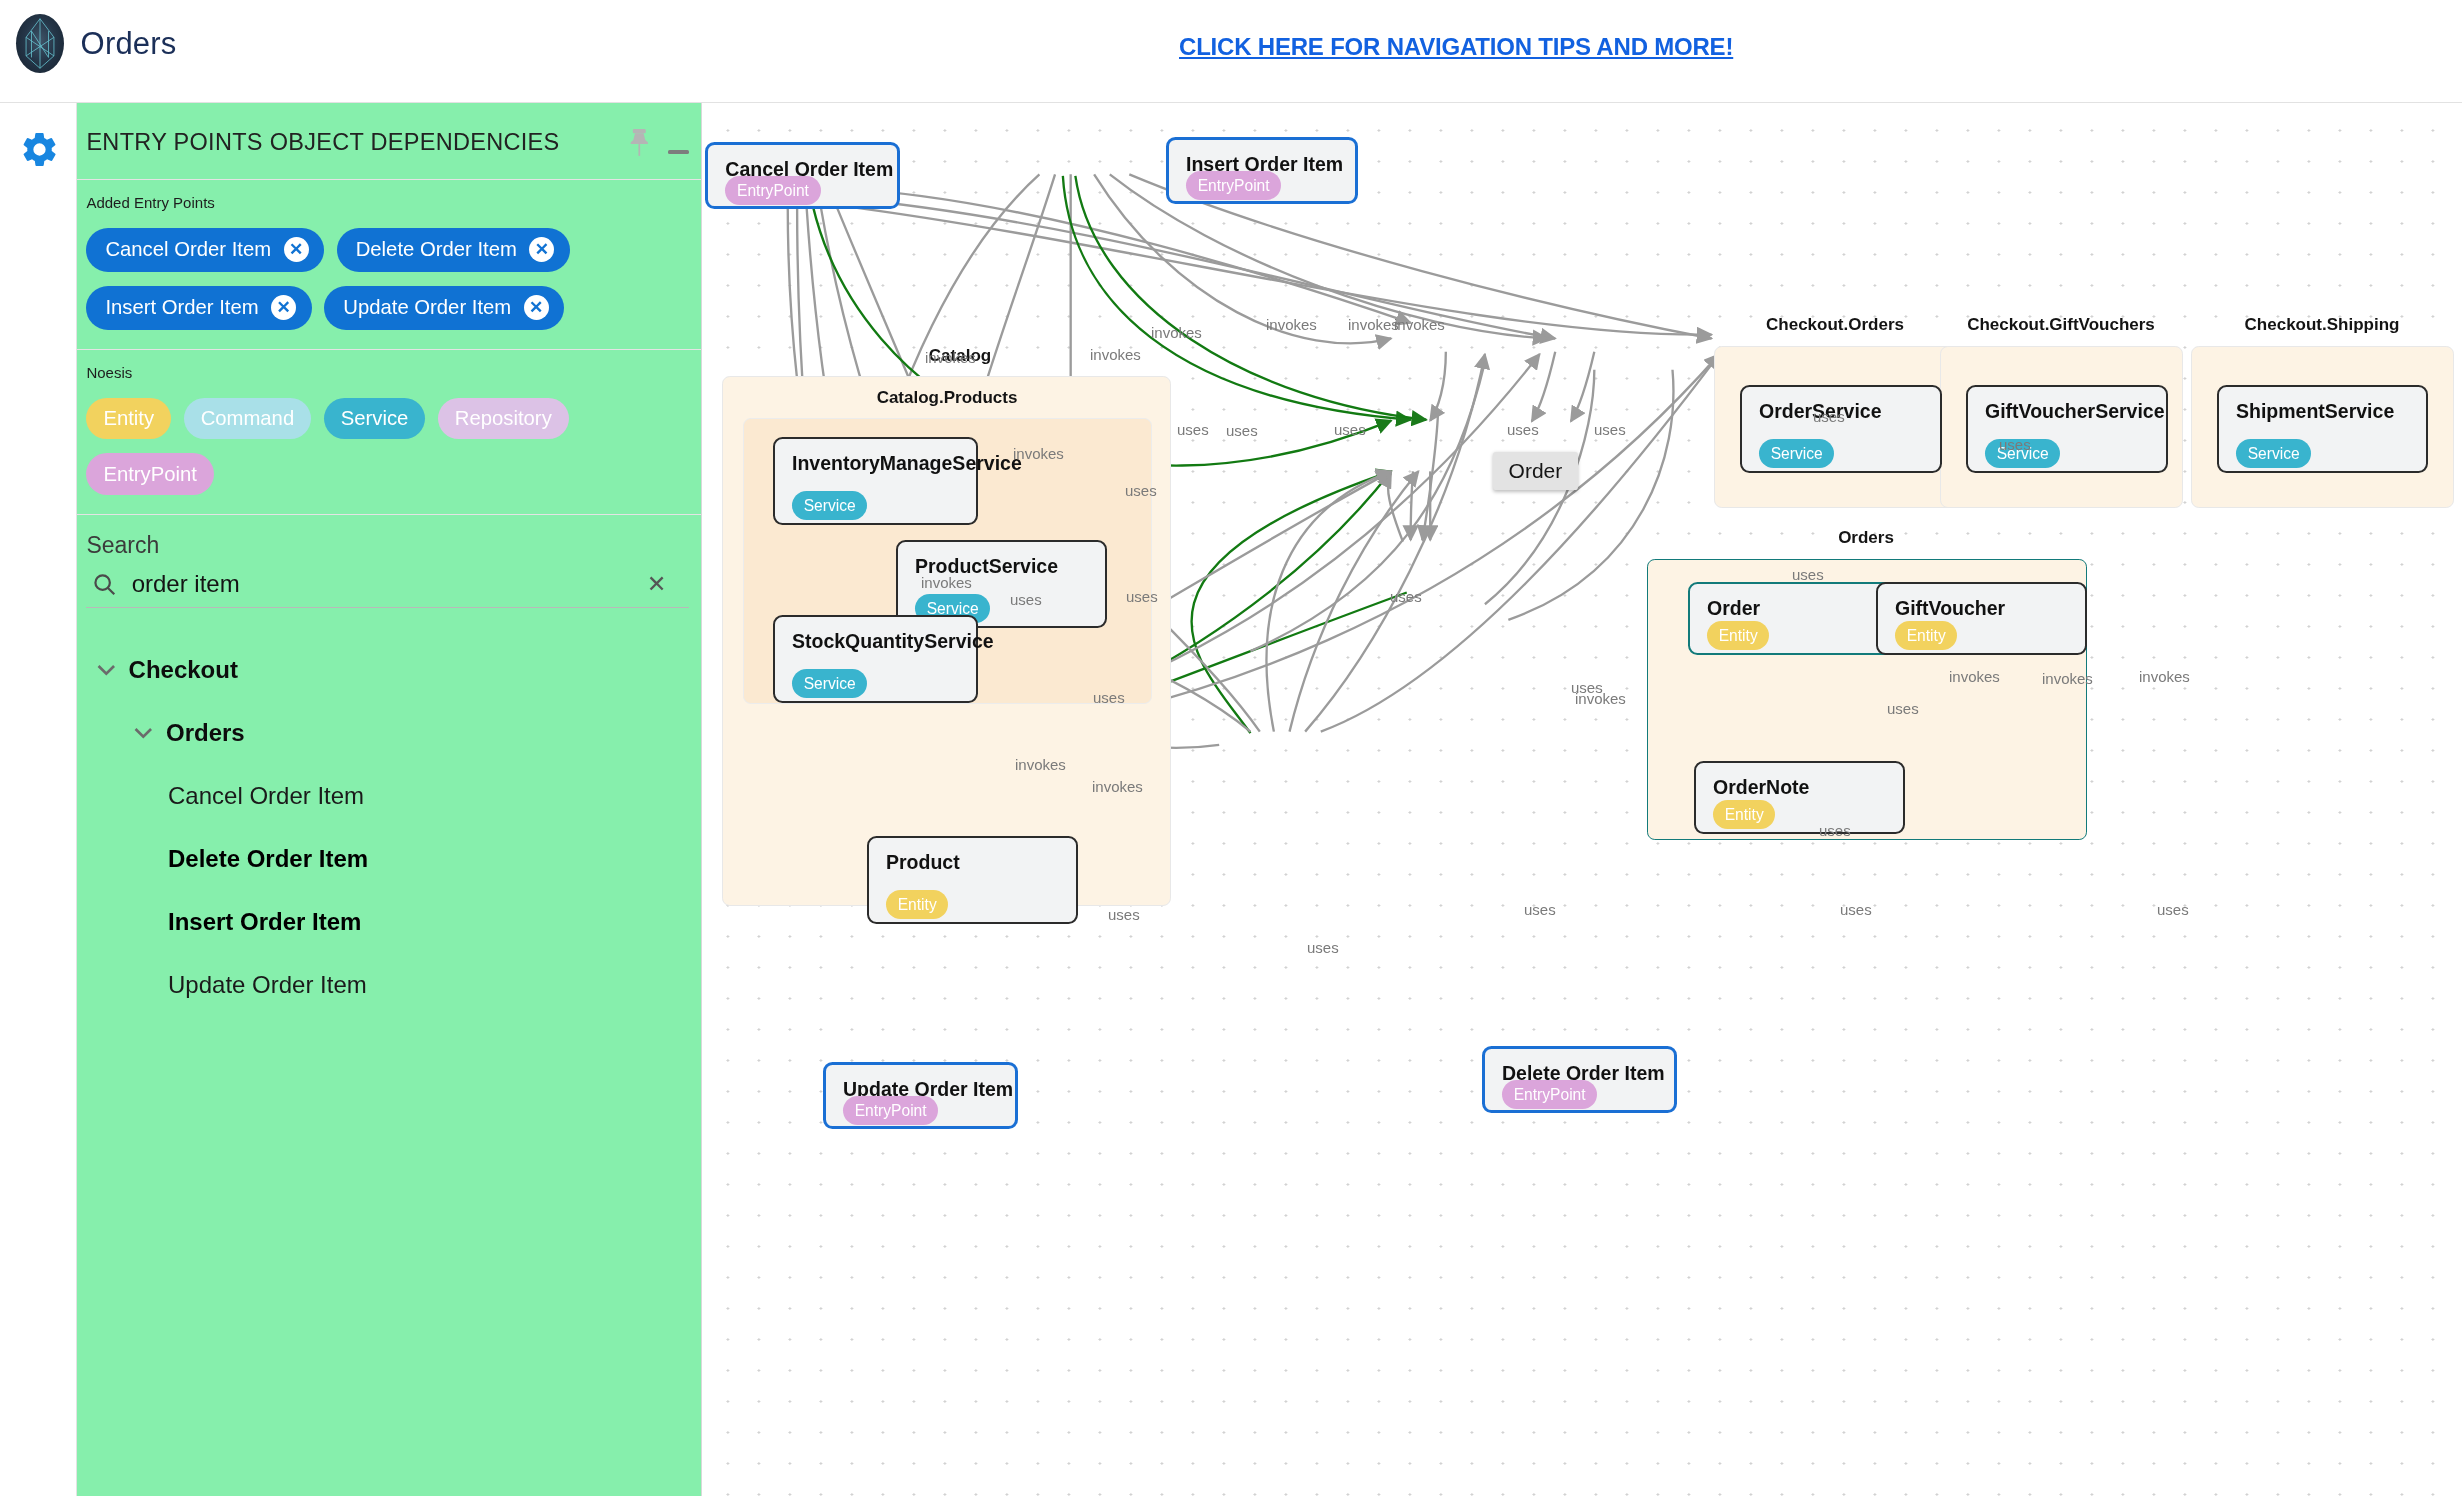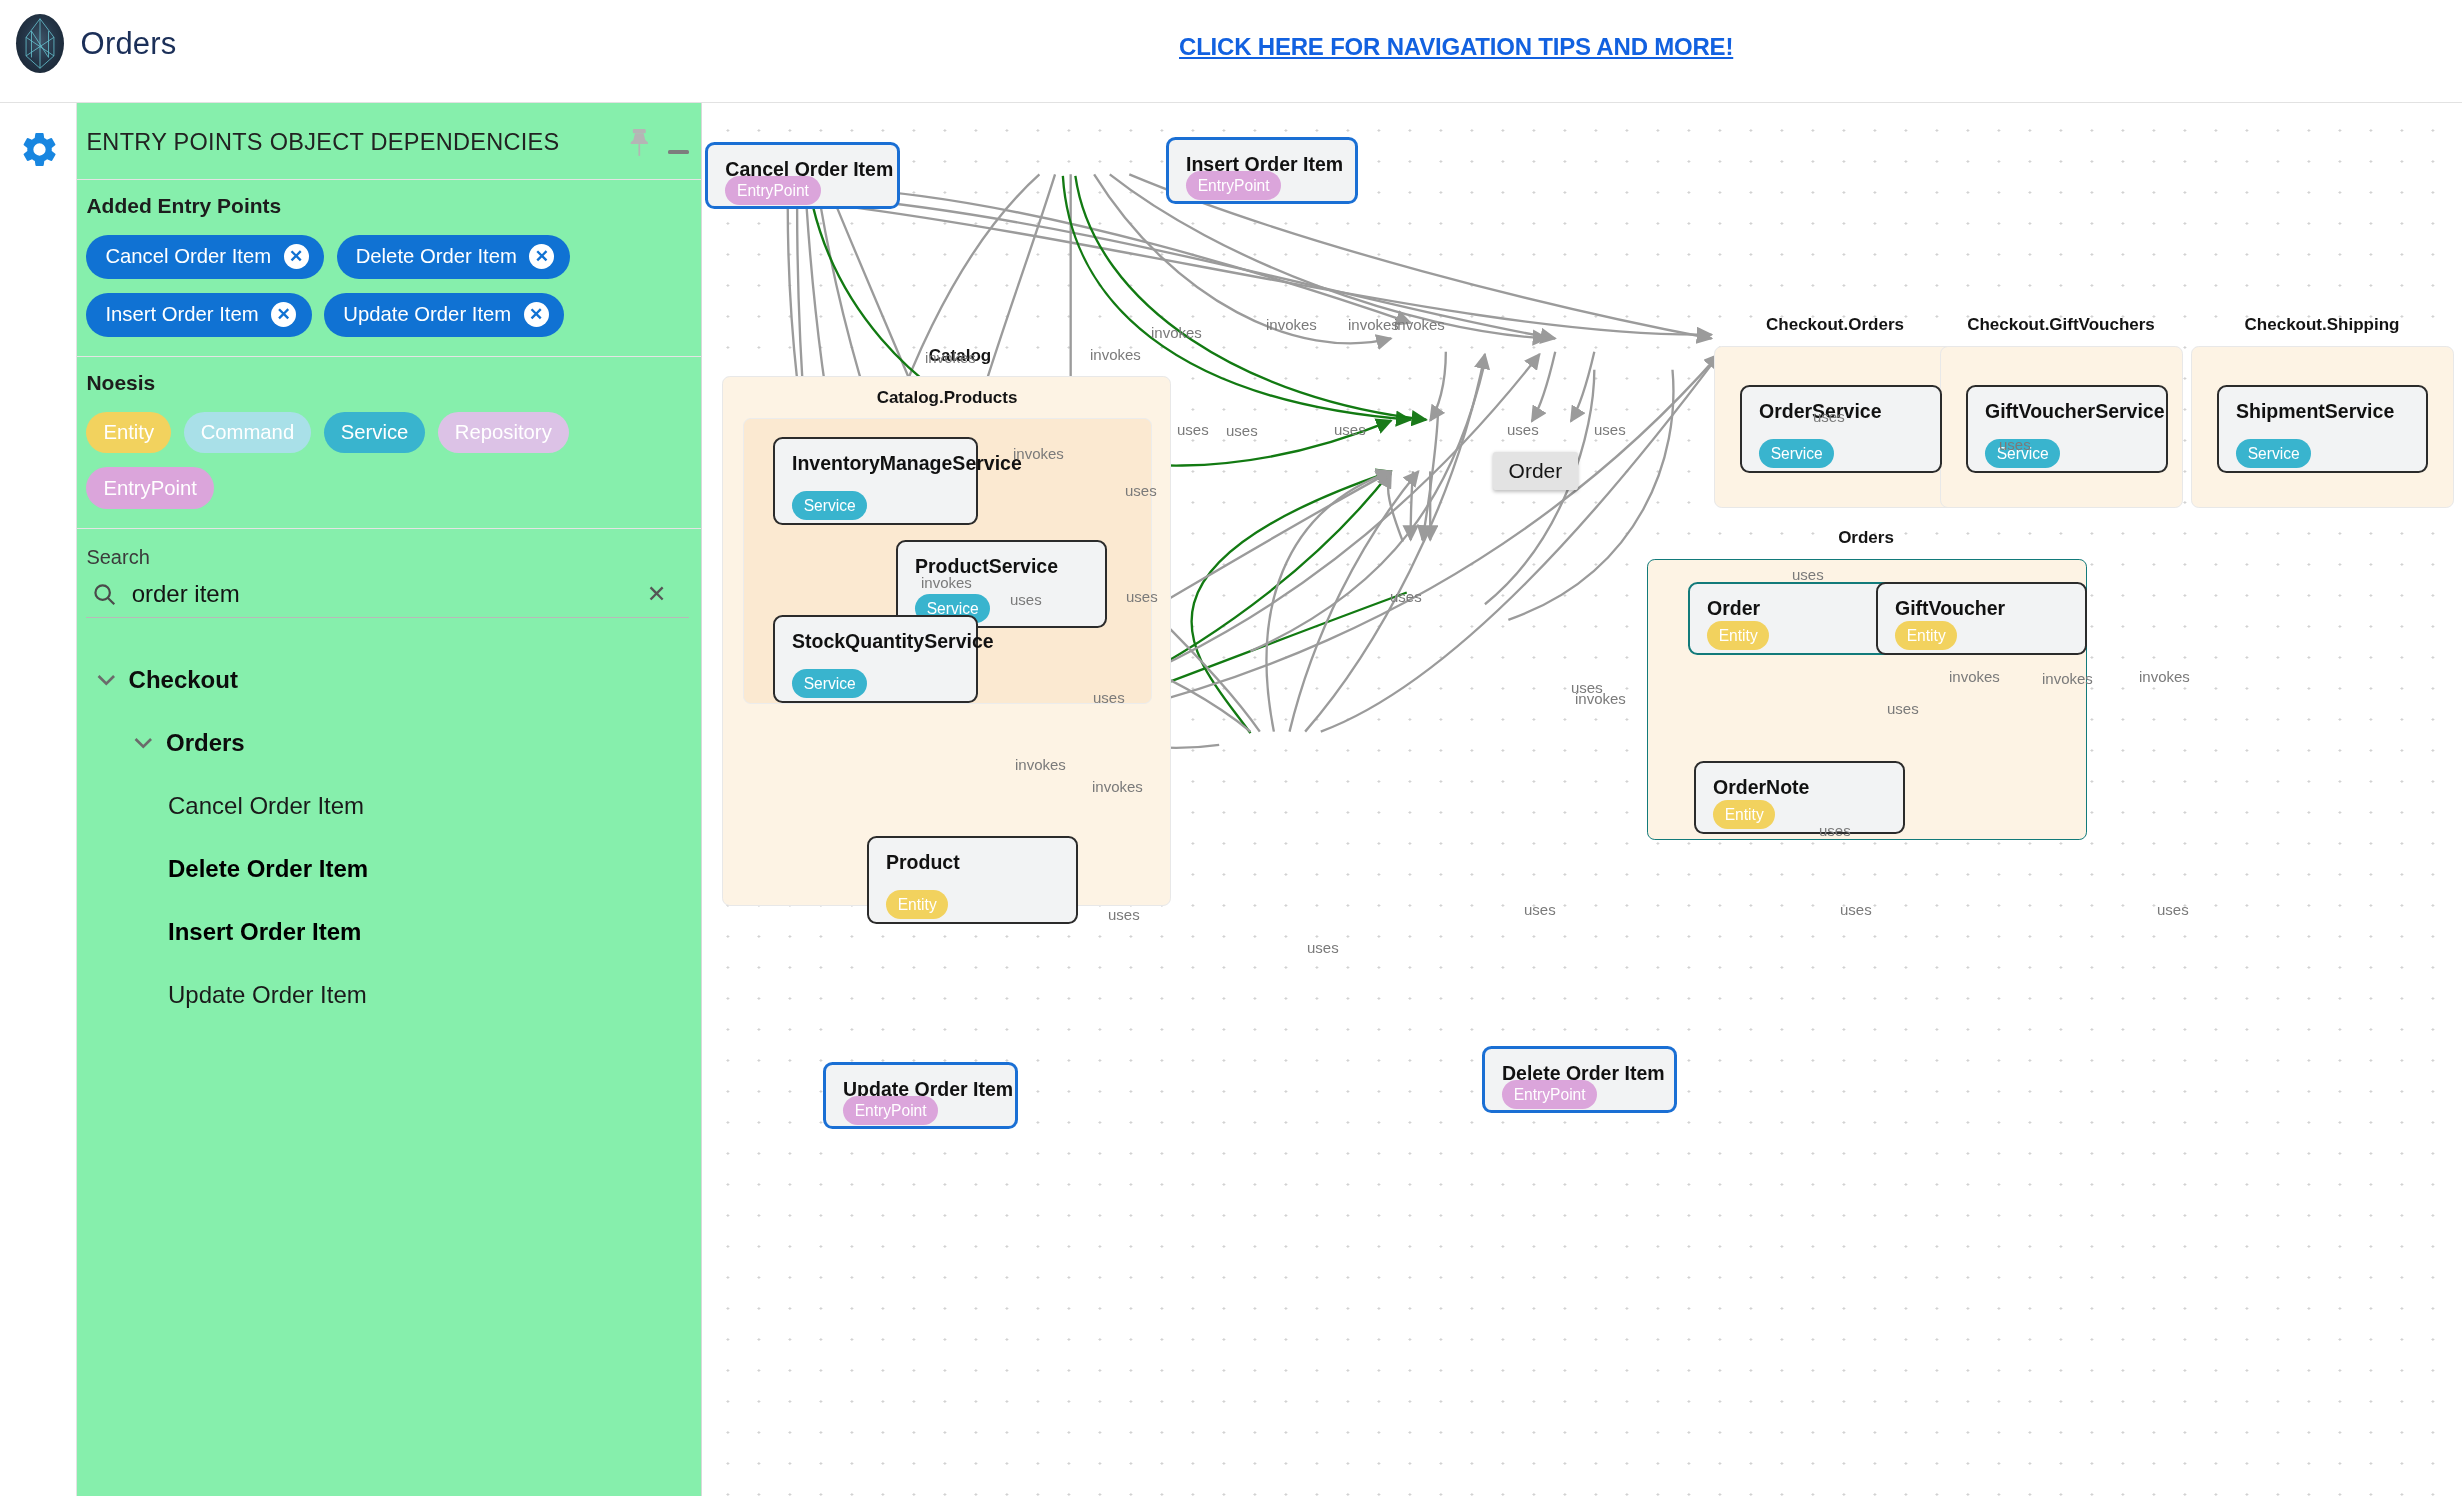--- a/index.html
+++ b/index.html
@@ -25,35 +25,35 @@
 
   
   #panel { position:absolute; left:77px; top:103px; width:625px; height:1393px;
     background:#86efac; border-right:0.8px solid #d8d8d8; }
   #panel-head { height:77px; border-bottom:0.8px solid #e4e4e4; position:relative; }
   #panel-title { position:absolute; left:9.4px; top:26px; font-size:23.5px; color:#222; letter-spacing:0.3px; }
   #pin-icon { position:absolute; right:48px; top:25px; width:26.6px; height:30px; }
   #min-icon { position:absolute; right:12.5px; top:47px; width:20.3px; height:3.9px; background:#7d7d7d; border-radius:1.6px; }
 
   .sect { border-bottom:0.8px solid #e4e4e4; padding:14px 0 19px 9.4px; }
-  .sect-label { font-size:21px; color:#1d1d1d; margin-bottom:17px;font-weight:bold; }
+  .sect-label { font-size:15px; color:#1d1d1d; margin-bottom:17px; }
 
   .chips { display:flex; flex-wrap:wrap; gap:14px 12.5px; padding-right:14px; }
   .ep-chip { display:inline-flex; align-items:center; gap:12.5px;
     background:#1072d3; color:#fff; border-radius:781px; padding:9.4px 15.6px 9.4px 19px;
     font-size:20.3px; white-space:nowrap; cursor:pointer; }
   .ep-x { width:25px; height:25px; border-radius:50%; background:#fff; color:#1072d3;
     display:inline-flex; align-items:center; justify-content:center; font-size:17px; font-weight:bold; line-height:1; }
 
   .f-chip { display:inline-flex; align-items:center; justify-content:center;
     border-radius:781px; padding:9.4px 17px; font-size:20.3px; color:#fff;
     white-space:nowrap; cursor:pointer; }
 
   #search-sect { padding:17px 0 7.8px 9.4px; border-bottom:none; }
-  #search-label { font-size:20px; color:#3b3b3b; margin-bottom:7.8px; }
+  #search-label { font-size:23px; color:#3b3b3b; margin-bottom:7.8px; }
   #search-row { display:flex; align-items:center; gap:14px; padding:3.1px 19px 9.4px 4.7px;
     border-bottom:0.8px solid #b9b9b9; margin-right:12.5px; }
   #search-input { flex:1; border:none; outline:none; font-size:24px; color:#141414;
     font-family:"Liberation Sans", sans-serif; background:transparent; }
   #search-clear { font-size:23.5px; color:#555; cursor:pointer; padding:0 3.1px; }
 
   #tree { padding:22px 0 0 0; }
   .tnode { display:flex; align-items:center; height:63px; cursor:pointer; }
   .tnode .caret { width:26.6px; height:26.6px; margin-right:9.4px; flex:none; }
   .tnode .tlabel { font-size:24px; color:#0d0d0d; }

